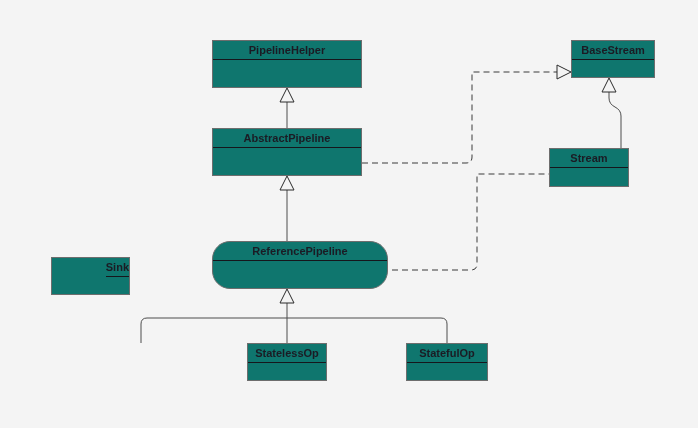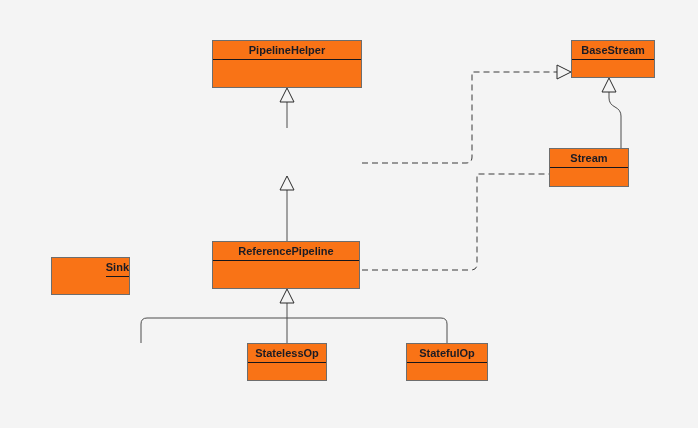--- a/index.html
+++ b/index.html
@@ -25,21 +25,21 @@
     position: absolute;
     left: 0;
     top: 0;
     width: 698px;
     height: 428px;
     pointer-events: none;
   }
   .uml-class {
     position: absolute;
     box-sizing: border-box;
-    background: #f97316;
+    background: #0f766e;
     border: 1px solid #6d6d6d;
     display: flex;
     flex-direction: column;
   }
   .uml-name {
     box-sizing: border-box;
     height: 19px;
     line-height: 18px;
     text-align: center;
     font-size: 11px;
@@ -102,22 +102,26 @@
       <polygon points="583,174 569,167 569,181" fill="#f4f4f4" stroke="#2b2b2b" stroke-width="1"></polygon>
     </g>
 
   </svg>
 
   <div class="uml-class" style="left:212px; top:40px; width:150px; height:48px;">
     <div class="uml-name">PipelineHelper</div>
     <div class="uml-body"></div>
   </div>
 
+  <div class="uml-class" style="left:212px; top:128px; width:150px; height:48px;">
+    <div class="uml-name">AbstractPipeline</div>
+    <div class="uml-body"></div>
+  </div>
 
-  <div class="uml-class" style="left:212px; top:241px; width:148px; height:48px;">
+  <div class="uml-class" style="left:212px; top:241px; width:176px; height:48px;border-radius:18px;">
     <div class="uml-name">ReferencePipeline</div>
     <div class="uml-body"></div>
   </div>
 
   <div class="uml-class" style="left:51px; top:257px; width:79px; height:38px;align-items:flex-end;">
     <div class="uml-name">Sink</div>
     <div class="uml-body"></div>
   </div>
 
 

